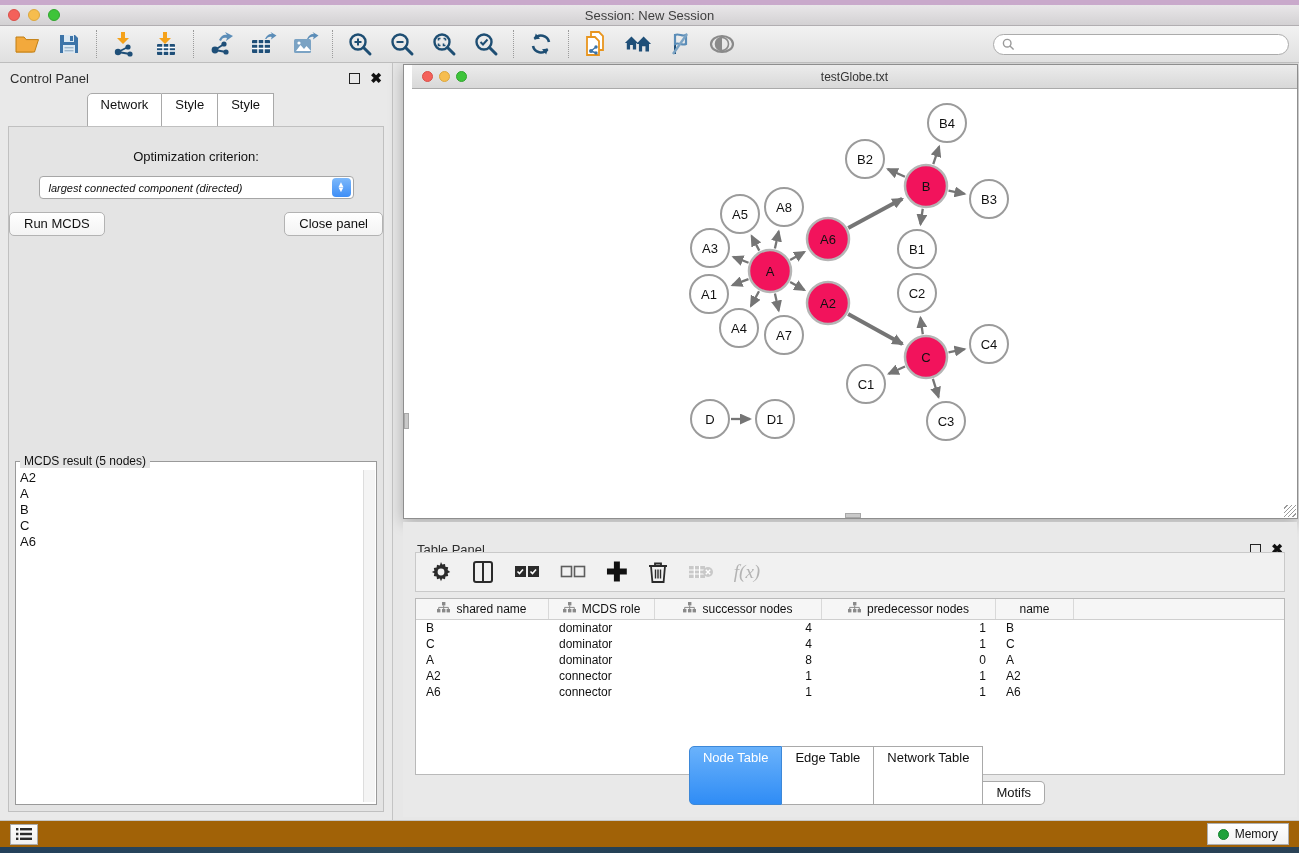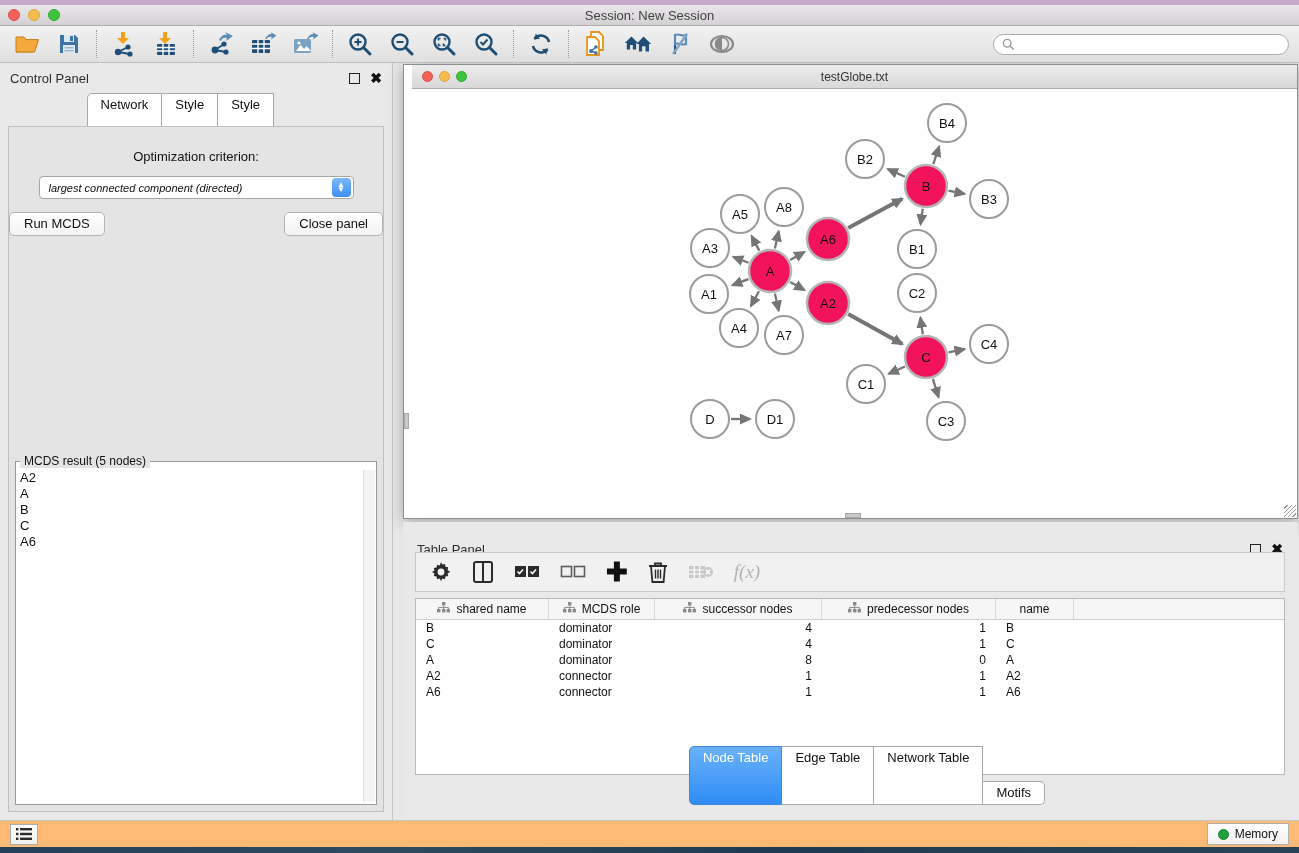--- a/index.html
+++ b/index.html
@@ -108,21 +108,21 @@
     background:#fff; border:1px solid #b9b9b9; overflow:hidden; }
   .tp-head { display:flex; height:21px; background:#f6f6f6; border-bottom:1px solid #cfcfcf; }
   .tp-hcell { display:flex; align-items:center; justify-content:center; gap:6px;
     font-size:12px; color:#111; border-right:1px solid #d9d9d9; }
   .tp-row { display:flex; height:16px; }
   .tp-cell { font-size:12px; color:#111; padding:0 10px; line-height:16px;
     white-space:nowrap; overflow:hidden; }
   .tp-tabs { position:absolute; left:0; right:0; bottom:12px; display:flex; justify-content:center; }
 
   
-  .statusbar { height:27px; background:#fdba74; border-top:1px solid #c6c6c6;
+  .statusbar { height:27px; background:#a16207; border-top:1px solid #c6c6c6;
     display:flex; align-items:center; padding:0 10px; flex:0 0 auto; }
   .list-btn { width:28px; height:21px; background:linear-gradient(#fdfdfd,#f0f0f0);
     border:1px solid #ababab; display:flex; align-items:center; justify-content:center; }
   .memory-btn { margin-left:auto; height:22px; background:linear-gradient(#ffffff,#f2f2f2);
     border:1px solid #aeaeae; display:flex; align-items:center; gap:6px;
     padding:0 10px; font-size:12px; color:#111; }
   .memory-dot { width:11px; height:11px; border-radius:50%; background:#1fa23c; border:1px solid #178231; }
 </style>
 </head>
 <body>

